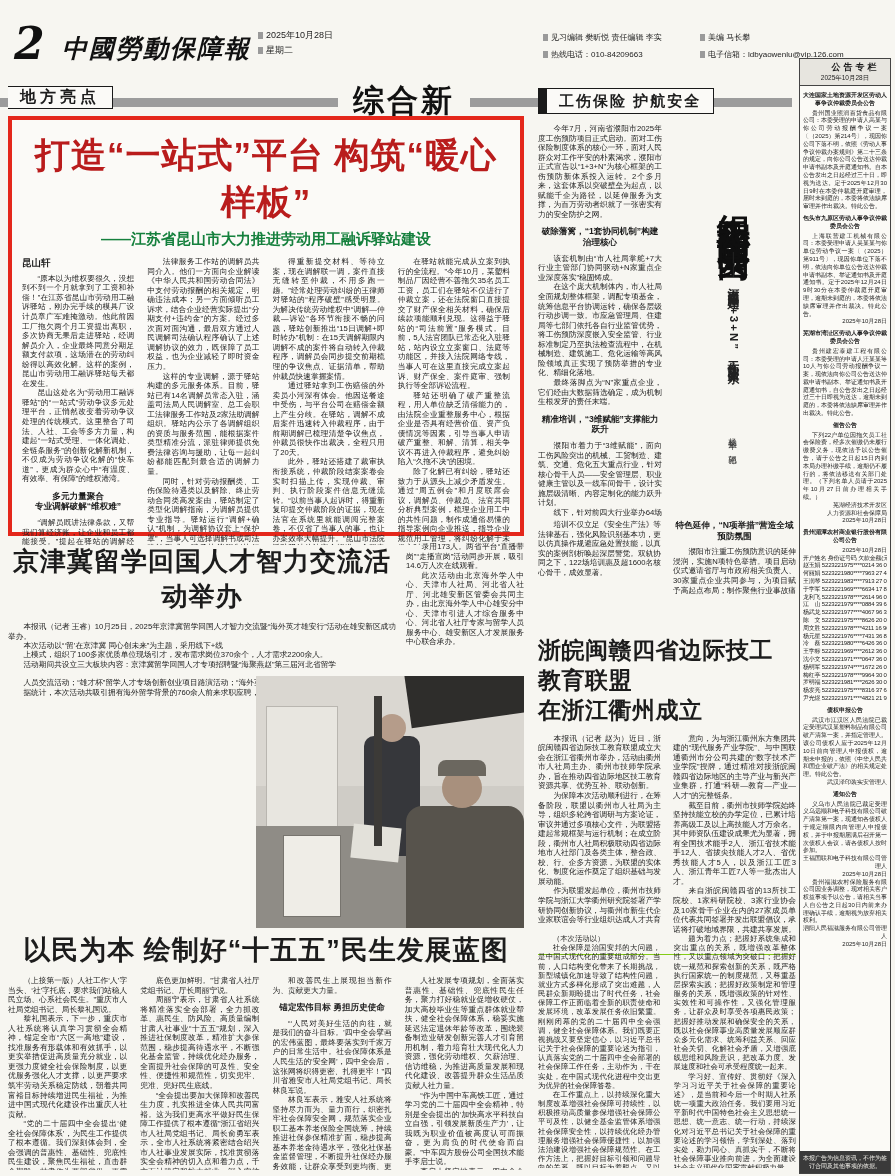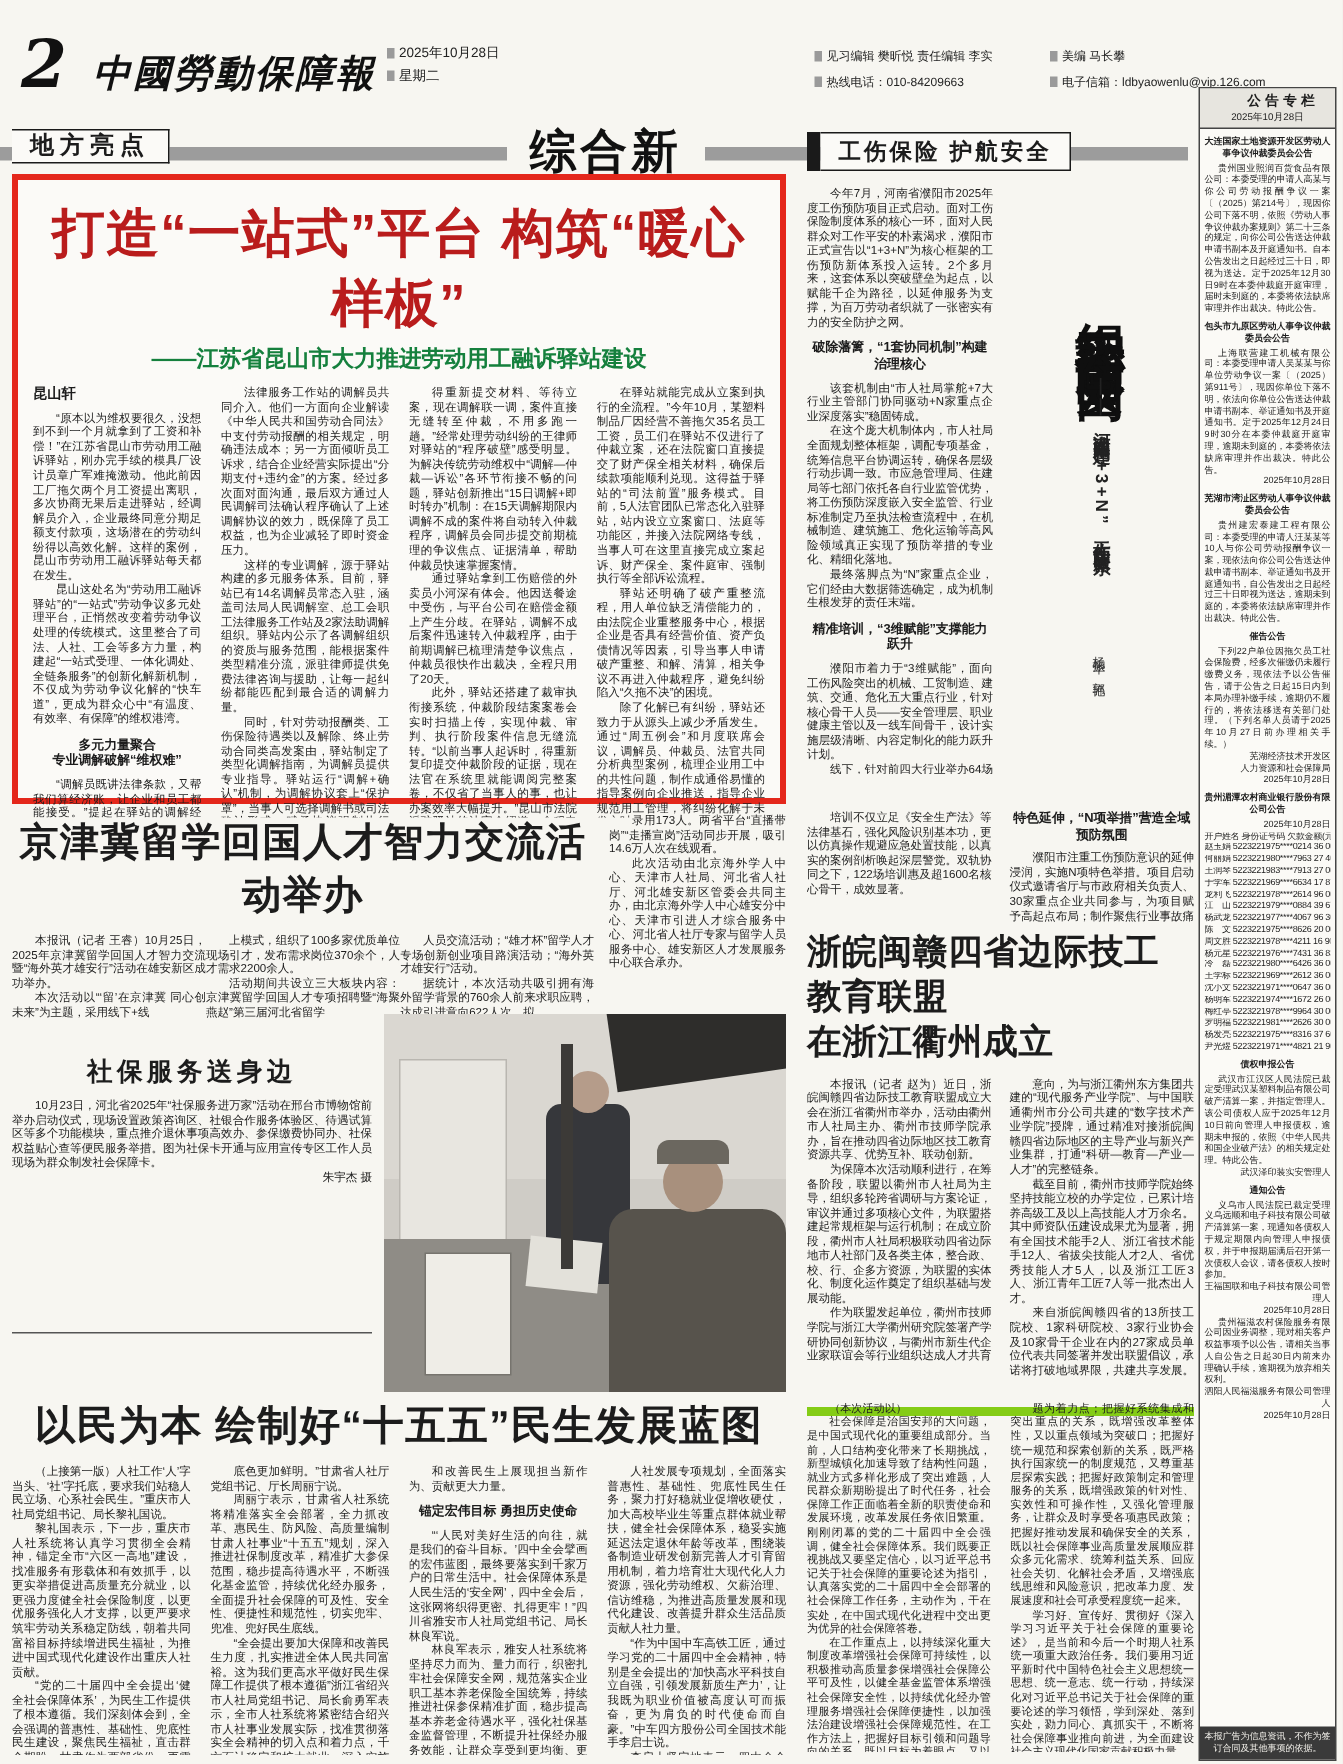--- a/index.html
+++ b/index.html
@@ -38,34 +38,34 @@
   .redbox .cols{height:288px;}
   
   .injury{position:absolute;left:538px;top:88px;width:258px;height:514px;}
   .injury .badge{left:0;top:0;}
   .inj-top{position:absolute;left:0;top:36px;width:258px;height:392px;display:flex;gap:8px;}
   .inj-textcol{width:124px;height:392px;overflow:hidden;}
   .vhead{width:126px;height:392px;writing-mode:vertical-rl;display:flex;align-items:center;justify-content:center;gap:6px;overflow:hidden;}
   .vhead .vt{font-size:33px;font-weight:bold;letter-spacing:4px;color:#0f0f0f;}
   .vhead .vk{font-size:11.5px;font-weight:bold;letter-spacing:2px;color:#222;margin-top:14px;}
   .vhead .va{font-size:8.5px;color:#333;letter-spacing:2px;margin-top:60px;}
-  .inj-wide{position:absolute;left:0;top:452px;width:258px;height:80px;column-count:2;column-gap:12px;overflow:hidden;}
+  .inj-wide{position:absolute;left:0;top:432px;width:258px;height:80px;column-count:2;column-gap:12px;overflow:hidden;}
   
   .jjj{position:absolute;left:8px;top:542px;width:516px;height:130px;}
   .jjj-left{position:absolute;left:0;top:0;width:388px;}
   .jjj-h1{font-size:26px;font-weight:bold;text-align:center;letter-spacing:1px;margin:2px 0 8px;}
-  .jjj-body{display:flex;height:84px;overflow:hidden;}
+  .jjj-body{display:flex;height:84px;overflow:hidden;flex-direction:column;}
   .jjj-right{position:absolute;left:398px;top:0;width:118px;height:130px;overflow:hidden;}
   
   .capbox{position:absolute;left:8px;top:700px;width:240px;height:188px;border-bottom:1px solid #555;}
   .cap-title{font-size:17px;font-weight:bold;text-align:center;letter-spacing:3px;margin:4px 0 7px;}
   .photo{position:absolute;left:256px;top:676px;width:268px;height:252px;background:#cfccc6;overflow:hidden;}
   .ph{position:absolute;}
   
-  .zhewan{position:absolute;left:538px;top:616px;width:258px;height:322px;border-bottom:6px solid #84cc16;}
+  .zhewan{position:absolute;left:538px;top:632px;width:258px;height:322px;border-bottom:1px solid #84cc16;}
   .zw-h1{font-size:23px;font-weight:bold;line-height:1.3;margin:4px 0 8px;letter-spacing:0.5px;}
   .zw-body{display:flex;gap:12px;height:218px;overflow:hidden;}
   
   .cont{position:absolute;left:538px;top:934px;width:258px;height:240px;}
   .cont .cols{height:234px;}
   .cont .bodytext{font-size:7.4px;}
   
   .minsheng{position:absolute;left:8px;top:930px;width:516px;height:244px;}
   .ms-h1{font-size:27px;font-weight:bold;text-align:center;letter-spacing:1px;margin:2px 0 8px;}
   .ms-body{display:flex;gap:13px;height:194px;overflow:hidden;}
@@ -186,25 +186,20 @@
             <p class="para">据统计，本次活动共吸引拥有海外留学背景的760余人前来求职应聘，达成引进意向622人次，拟</p>
           </div>
       </div>
     </div>
     <div class="jjj-right bodytext">
         <p class="para">录用173人。两省平台“直播带岗”“走播宣岗”活动同步开展，吸引14.6万人次在线观看。</p>
         <p class="para">此次活动由北京海外学人中心、天津市人社局、河北省人社厅、河北雄安新区管委会共同主办，由北京海外学人中心雄安分中心、天津市引进人才综合服务中心、河北省人社厅专家与留学人员服务中心、雄安新区人才发展服务中心联合承办。</p>
       </div>
   </div>
 
-  <div class="capbox bodytext">
-    <div class="cap-title">社保服务送身边</div>
-    <p class="para">10月23日，河北省2025年“社保服务进万家”活动在邢台市博物馆前举办启动仪式，现场设置政策咨询区、社银合作服务体验区、待遇试算区等多个功能模块，重点推介退休事项高效办、参保缴费协同办、社保权益贴心查等便民服务举措。图为社保卡开通与应用宣传专区工作人员现场为群众制发社会保障卡。</p>
-    <p class="sign">朱宇杰 摄</p>
-  </div>
 
   <figure class="photo" style="margin:0;">
     <div class="ph" style="left:0;top:0;width:268px;height:110px;background:#dad7d1;"></div>
     <div class="ph" style="left:150px;top:-30px;width:180px;height:70px;background:#2e2d2b;transform:rotate(-8deg);"></div>
     <div class="ph" style="left:10px;top:30px;width:70px;height:120px;background:#e8e6e0;border:1px solid #b9b6b0;"></div>
     <div class="ph" style="left:0;top:150px;width:268px;height:102px;background:#8f8c86;"></div>
     <div class="ph" style="left:28px;top:160px;width:56px;height:80px;background:#efede7;box-shadow:0 0 0 1px #77746e;"></div>
     <div class="ph" style="left:108px;top:60px;width:56px;height:120px;background:#36373b;border-radius:10px 10px 0 0;"></div>
     <div class="ph" style="left:122px;top:38px;width:28px;height:28px;background:#b59c8a;border-radius:50%;"></div>
     <div class="ph" style="left:150px;top:130px;width:118px;height:122px;background:#57534c;border-radius:16px 16px 0 0;"></div>

